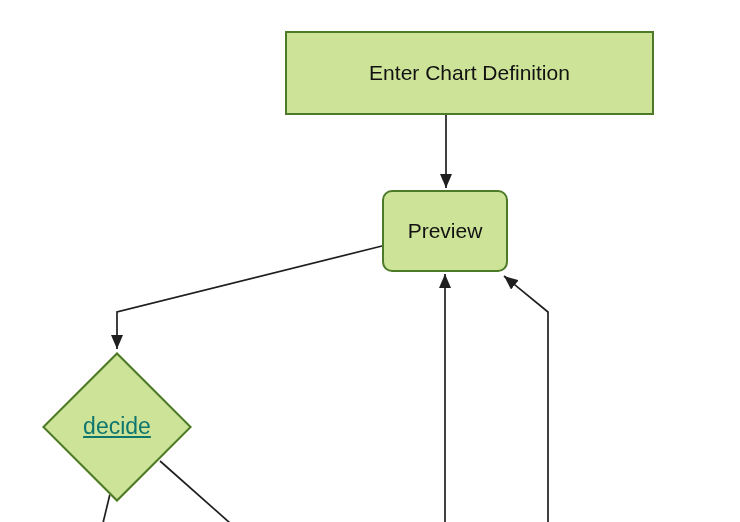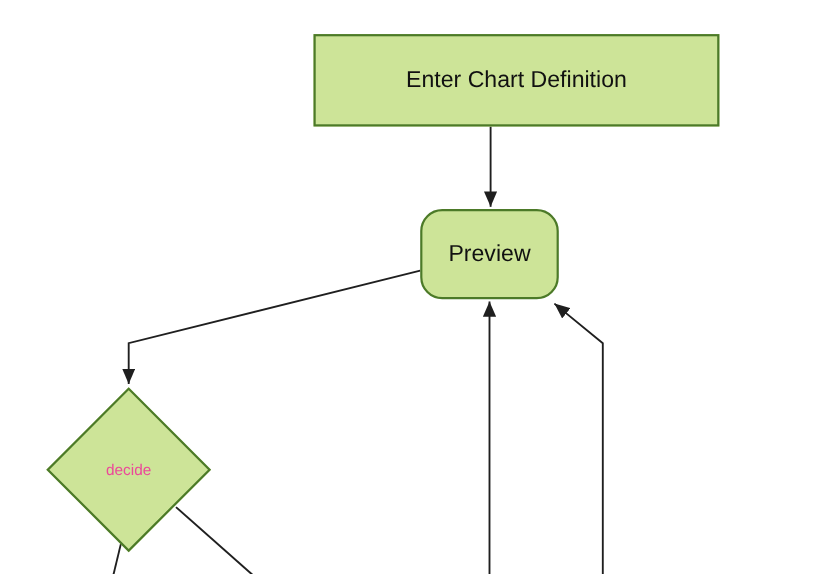--- a/index.html
+++ b/index.html
@@ -38,21 +38,21 @@
     left: 285px;
     top: 31px;
     width: 369px;
     height: 84px;
   }
   #node-preview {
     left: 382px;
     top: 190px;
     width: 126px;
     height: 82px;
-    border-radius: 20px;
+    border-radius: 10px;
   }
   .diamond-wrap {
     position: absolute;
     left: 42px;
     top: 351px;
     width: 150px;
     height: 151px;
   }
   .diamond-shape {
     position: absolute;
@@ -67,22 +67,23 @@
   }
   .diamond-label {
     position: absolute;
     left: 0;
     top: 0;
     right: 0;
     bottom: 0;
     display: flex;
     align-items: center;
     justify-content: center;
-    color: #ec4899;
-    font-size: 14px;
+    color: #0f766e;
+    font-size: 23px;
+    text-decoration: underline;
   }
 </style>
 </head>
 <body>
 
 <div id="canvas">
 
   <svg class="edges-layer" width="740" height="522" viewBox="0 0 740 522">
     <defs>
       <marker id="arrowhead" markerWidth="14" markerHeight="12" refX="14" refY="6" orient="auto" markerUnits="userSpaceOnUse">

